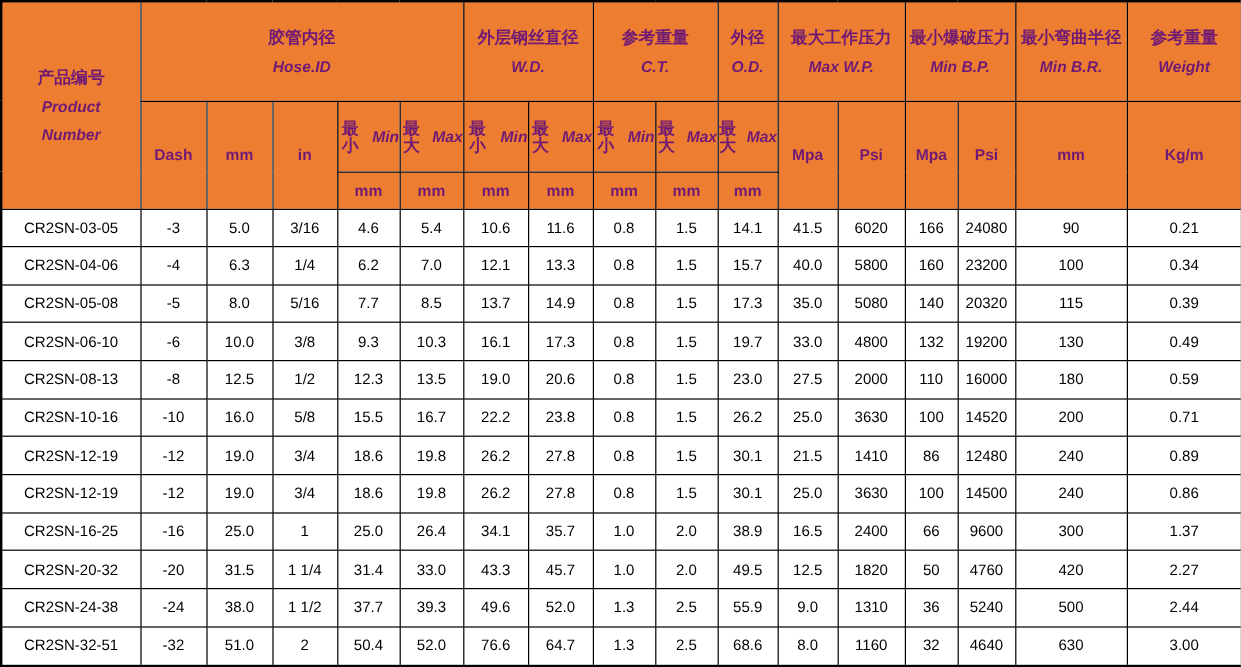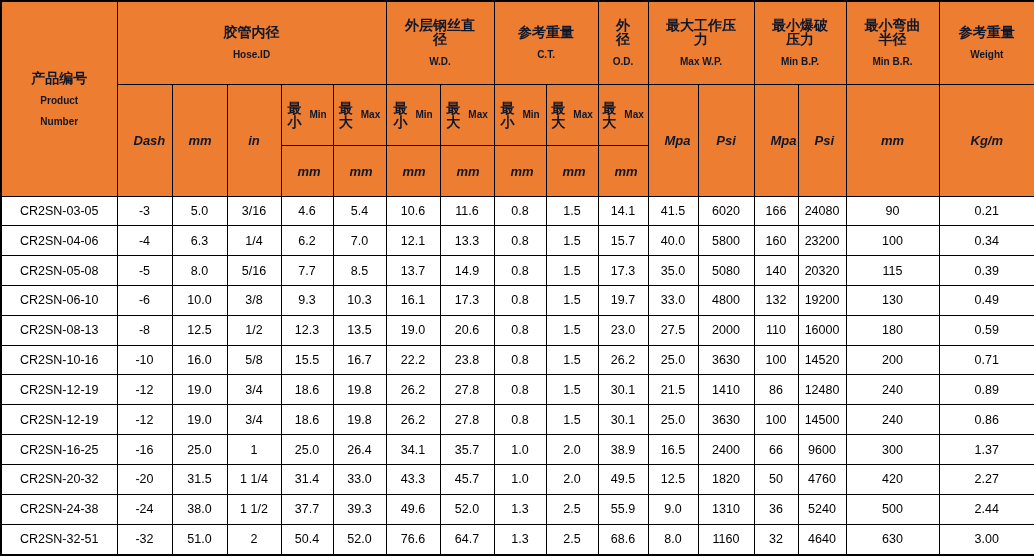--- a/index.html
+++ b/index.html
@@ -15,43 +15,43 @@
     border: 2px solid #000000;
   }
   .spec-table th, .spec-table td {
     border: 1px solid #000000;
     text-align: center;
     vertical-align: middle;
     overflow: hidden;
   }
   thead th {
     background: #ED7D31;
-    color: #0f172a;
+    color: #701a75;
     font-weight: bold;
-    padding: 16px;
+    padding: 0;
   }
   .hdr-stack {
     display: flex;
     flex-direction: column;
     align-items: center;
     justify-content: center;
     gap: 11px;
     height: 100%;
   }
   .hdr-stack-tight {
     display: flex;
     flex-direction: row;
     align-items: center;
     justify-content: center;
     gap: 8px;
     height: 100%;
   }
   .h-zh { font-size: 14px; line-height: 1; }
-  .h-en { font-size: 10px; line-height: 1; }
-  .h-unit { font-size: 13px; line-height: 1; font-style: italic; }
+  .h-en { font-size: 13px; line-height: 1; font-style: italic; }
+  .h-unit { font-size: 13px; line-height: 1; }
   tr.hdr-row-1 { height: 83px; }
   tr.hdr-row-2 { height: 59px; }
   tr.hdr-row-3 { height: 31px; }
   tbody td {
     background: #ffffff;
     color: #000000;
     font-size: 12.5px;
   }
 </style>
 </head>

